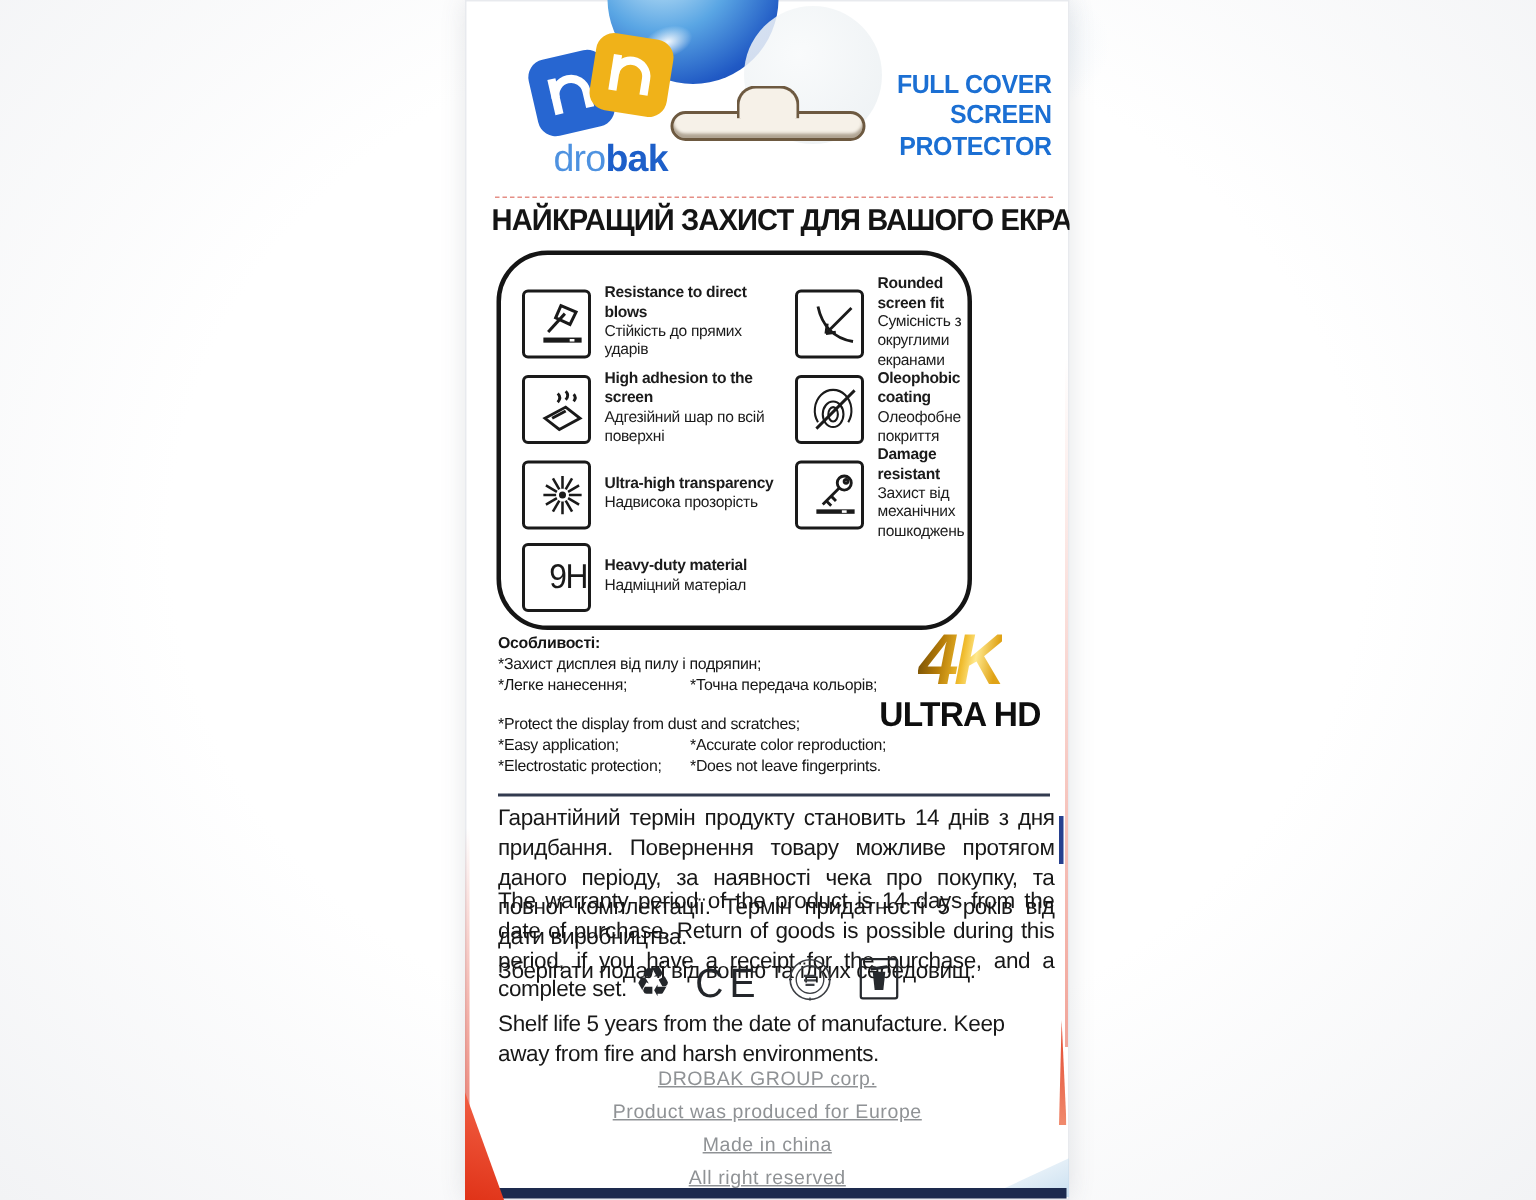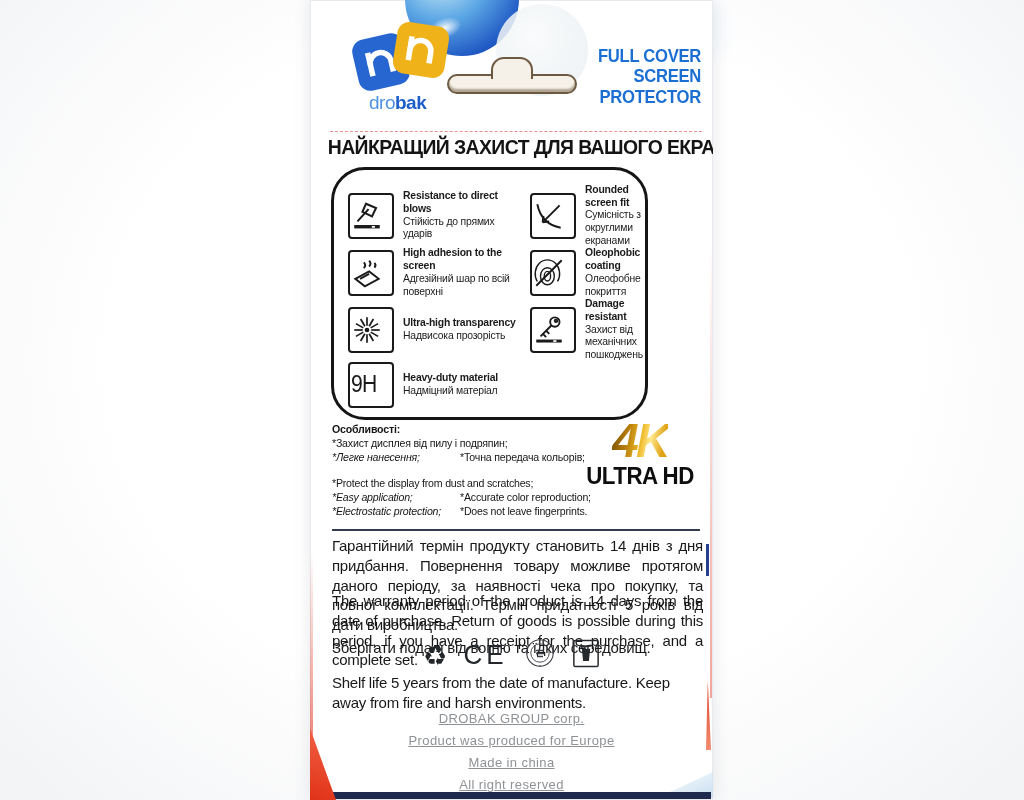--- a/index.html
+++ b/index.html
@@ -25,46 +25,46 @@
     border:2px solid #6d5940;border-radius:11px;box-sizing:border-box;box-shadow:inset 0 -3px 2px rgba(90,70,45,.45);}
   .hole-bump{position:absolute;left:181px;top:57px;width:42px;height:22px;background:#f6f1e8;
     border:2px solid #6d5940;border-bottom:none;border-radius:13px 13px 0 0;box-sizing:border-box;}
   .hole-merge{position:absolute;left:184px;top:72px;width:36px;height:8px;background:#f6f1e8;}
   
   .logo{position:absolute;left:45px;top:22px;width:130px;height:100px;}
   .tile{position:absolute;width:52px;height:52px;border-radius:12px;}
   .tile.blue{left:0;top:14px;background:#2766d1;transform:rotate(-13deg);}
   .tile.yellow{left:40px;top:2px;background:#f0b219;transform:rotate(9deg);}
   .tile svg{position:absolute;left:6px;top:6px;}
-  .logo-word{position:absolute;left:14px;top:70px;font-size:19px;letter-spacing:-0.5px;}
+  .logo-word{position:absolute;left:14px;top:70px;font-size:25px;letter-spacing:-0.5px;}
   .logo-word .lt{color:#4e92e0;font-weight:normal;}
   .logo-word .bd{color:#1d5fc9;font-weight:bold;}
   
   .tagline{position:absolute;right:12px;top:46px;width:150px;text-align:right;color:#1b6fd3;
     font-weight:bold;font-size:17.5px;line-height:1.16;letter-spacing:-0.3px;transform:scaleX(.95);transform-origin:100% 0;}
   
   .crease{position:absolute;left:20px;top:131px;width:372px;border-top:1px dashed rgba(212,68,54,.6);}
   .hdr{position:absolute;left:12px;top:136px;width:380px;text-align:center;font-weight:bold;
     font-size:20px;letter-spacing:-0.6px;color:#141414;transform:scaleX(.97);transform-origin:50% 0;white-space:nowrap;}
   
   .fbox{position:absolute;left:21px;top:167px;width:317px;height:253px;border:3px solid #151515;
     border-radius:34px;box-sizing:border-box;padding:14px 6px 10px 14px;
     display:grid;grid-template-columns:178px 1fr;column-gap:4px;}
   .fitem{display:flex;align-items:center;gap:9px;}
   .ficon{flex:none;width:46px;height:46px;border:2.4px solid #1a1a1a;border-radius:4px;box-sizing:border-box;
-    display:flex;align-items:center;justify-content:flex-start;background:#fff;}
+    display:flex;align-items:center;justify-content:flex-end;background:#fff;}
   .ficon svg{display:block;}
   .nineH{font-size:23px;letter-spacing:-1px;color:#1a1a1a;font-weight:normal;transform:scaleX(.92);}
   .ftxt{font-size:10.4px;line-height:1.22;letter-spacing:-0.2px;max-width:118px;}
   .ftxt .t{font-weight:bold;}
   
   .bullets{position:absolute;font-size:10.6px;line-height:1.34;letter-spacing:-0.2px;color:#161616;}
   .bullets .h{font-weight:bold;}
   .bullets .dual{display:flex;}
-  .bullets .dual .l{width:128px;flex:none;font-style:italic;}
+  .bullets .dual .l{width:128px;flex:none;}
   .ua-bullets{left:22px;top:422px;width:266px;}
   .en-bullets{left:22px;top:476px;width:276px;}
   
   .k4{position:absolute;left:266px;top:420px;width:128px;text-align:center;}
   .k4 .big{font-size:48px;line-height:.88;font-weight:bold;font-style:italic;letter-spacing:-3px;
     background:linear-gradient(100deg,#6e4a05 0%,#b67c08 28%,#f0bc2e 52%,#ffe98e 66%,#e0a316 88%);
     -webkit-background-clip:text;background-clip:text;color:transparent;display:inline-block;}
   .k4 .small{font-size:23px;font-weight:bold;letter-spacing:-0.5px;color:#0e0e0e;margin-top:1px;white-space:nowrap;transform:scaleX(.97);}
   
   .sep{position:absolute;left:22px;top:529px;width:368px;height:2px;background:#323b4f;}

